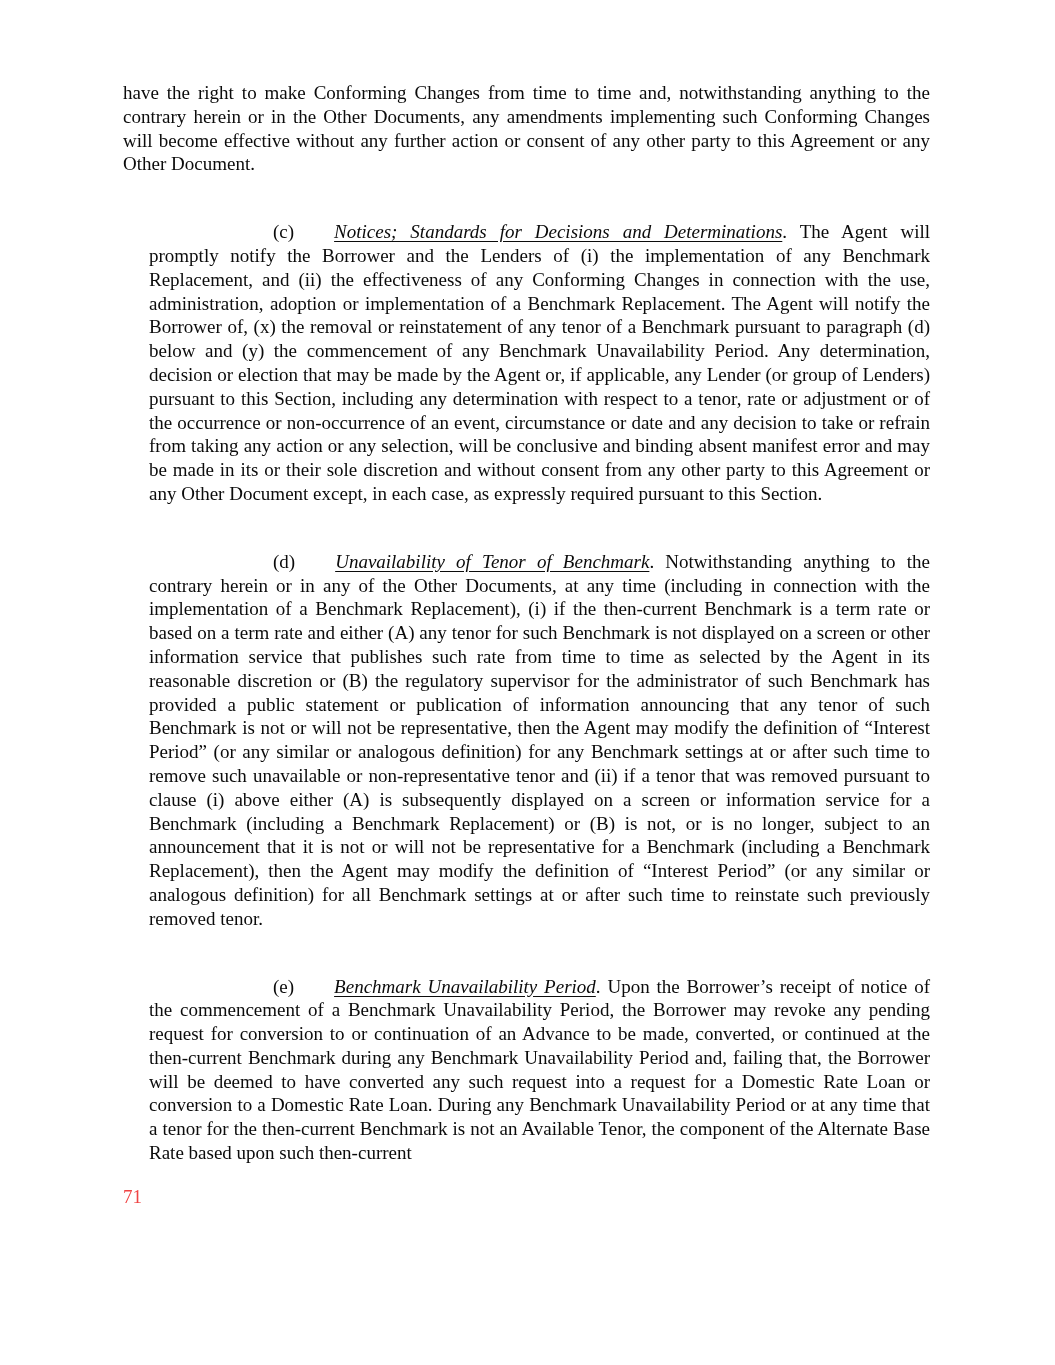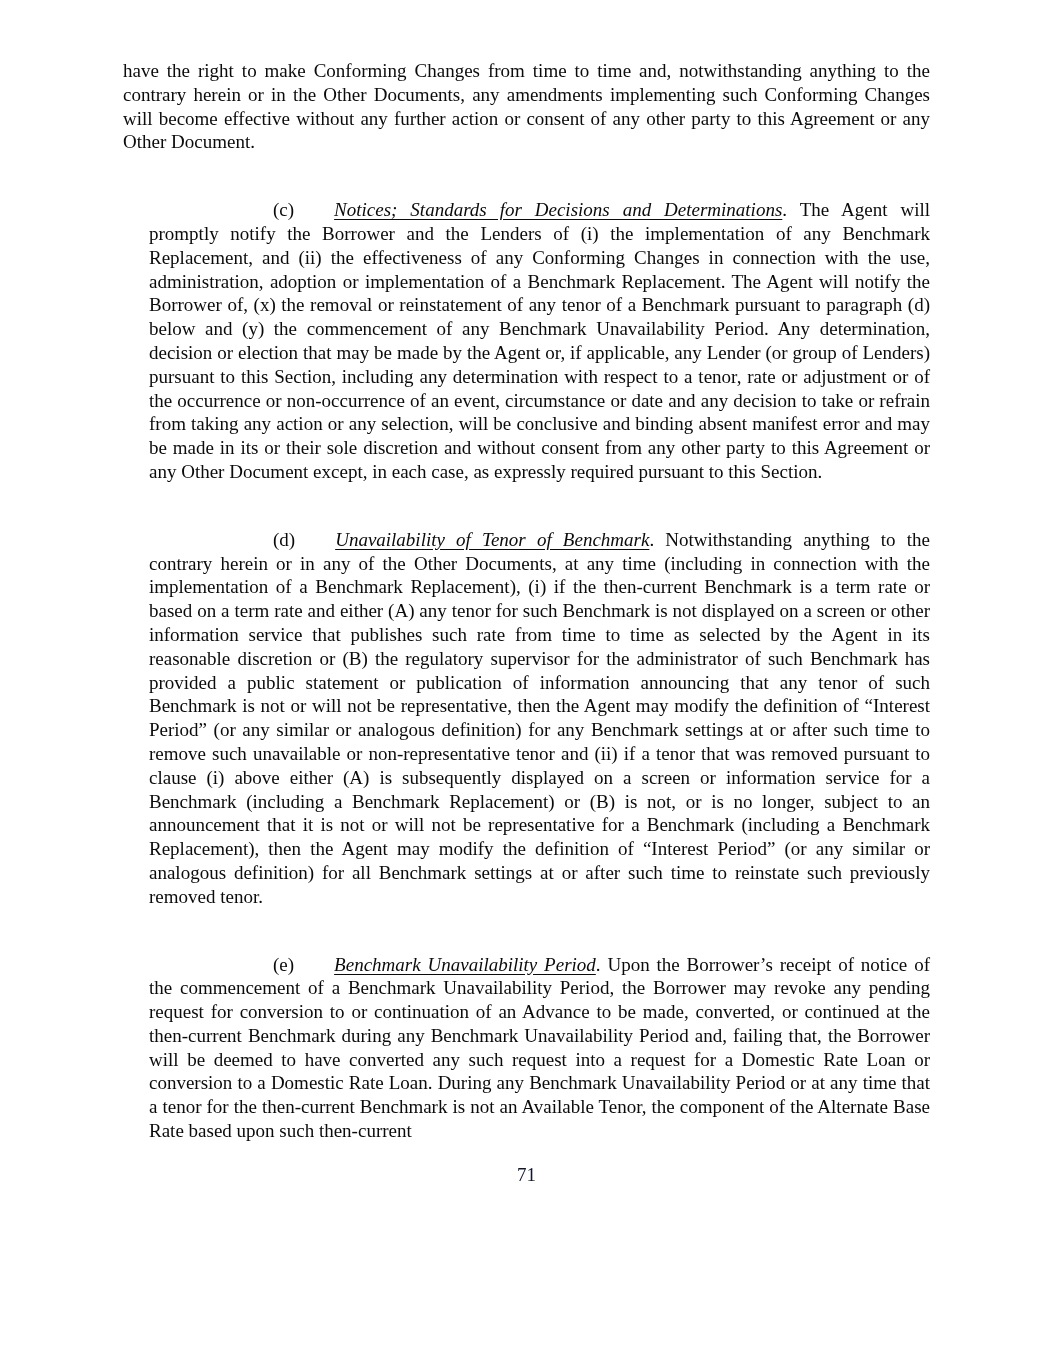--- a/index.html
+++ b/index.html
@@ -10,21 +10,21 @@
   .page {
     position: relative;
     width: 1055px;
     height: 1365px;
     background: #ffffff;
     overflow: hidden;
     color: #0b0b0b;
     font-family: "Liberation Serif", "DejaVu Serif", serif;
   }
   .content {
-    padding: 59px 125px 0 123px;
+    padding: 81px 125px 0 123px;
   }
   p.para {
     margin: 0;
     font-size: 19px;
     line-height: 23.8px;
     text-align: justify;
     color: #0b0b0b;
   }
   p.section {
     margin-top: 44px;
@@ -36,22 +36,22 @@
   }
   .sec-heading {
     font-style: italic;
     text-decoration: underline;
     text-underline-offset: 3px;
   }
   p.page-number {
     margin: 20px 0 0 0;
     font-size: 19px;
     line-height: 23.8px;
-    text-align: center;
-    color: #0f172a;
+    text-align: left;
+    color: #ef4444;
   }
 </style>
 </head>
 <body>
 
 <div class="page">
   <div class="content">
 
     <p class="para intro">have the right to make Conforming Changes from time to time and, notwithstanding anything to the contrary herein or in the Other Documents, any amendments implementing such Conforming Changes will become effective without any further action or consent of any other party to this Agreement or any Other Document.</p>
 

